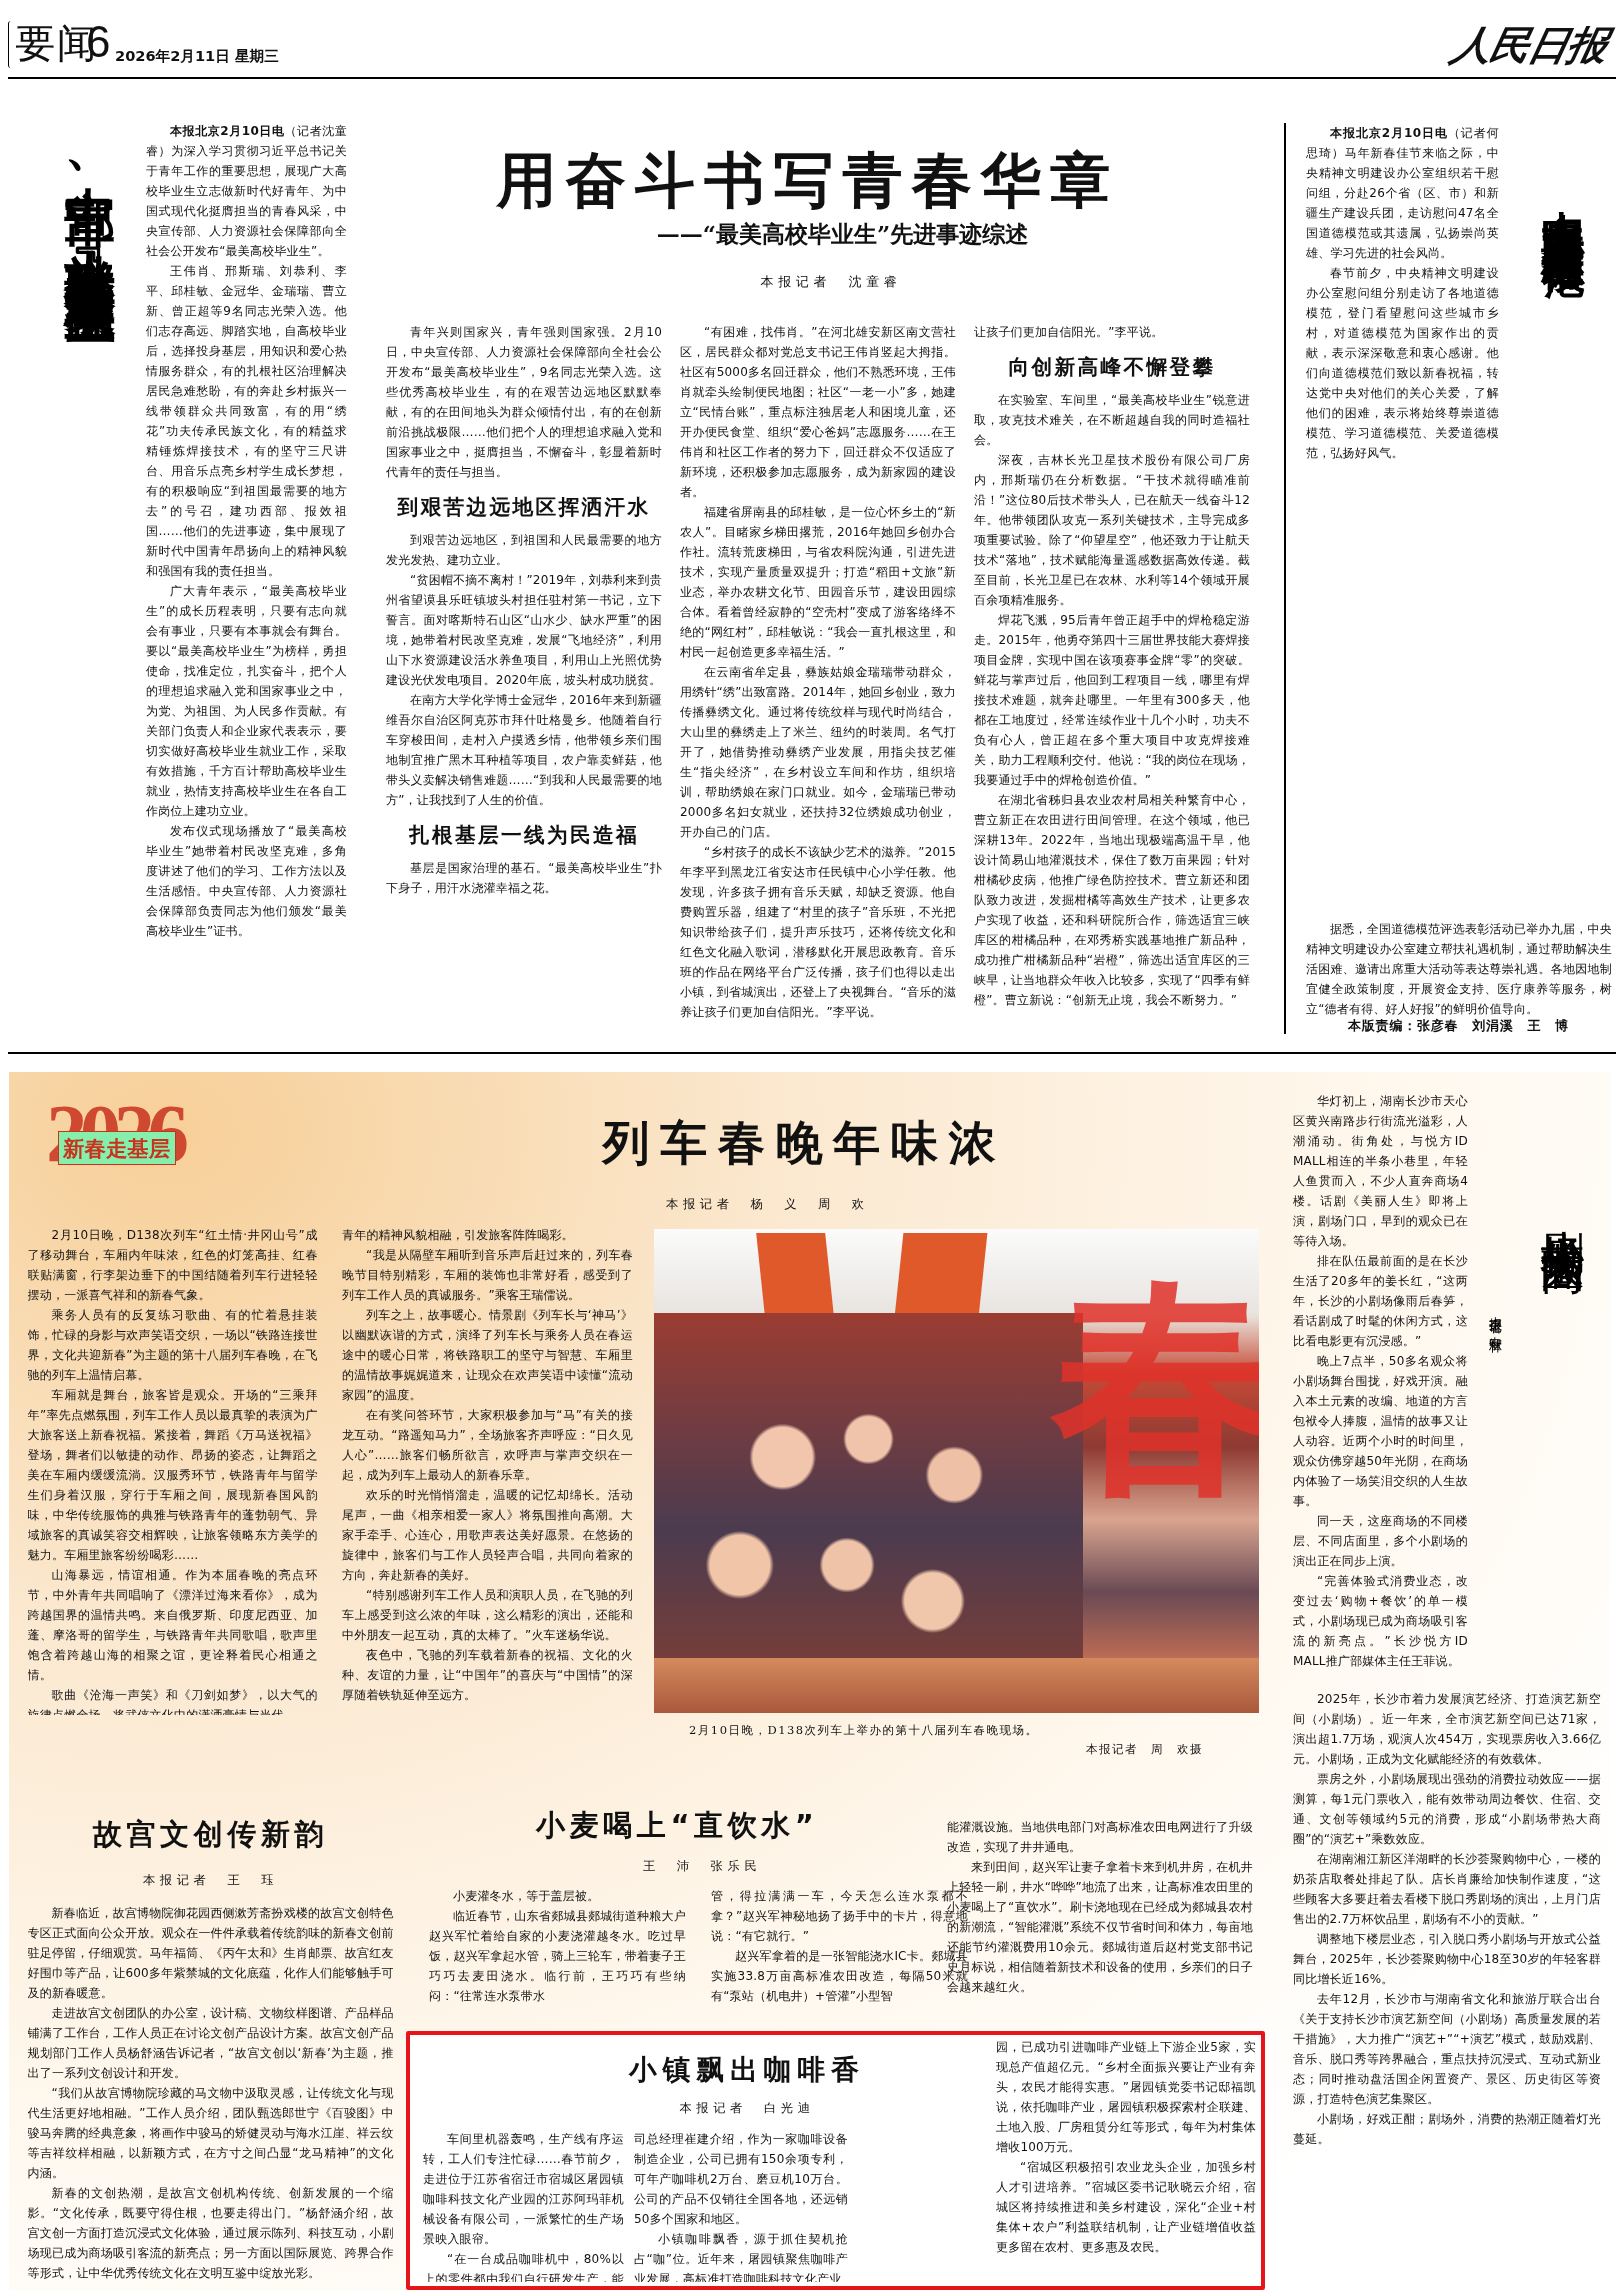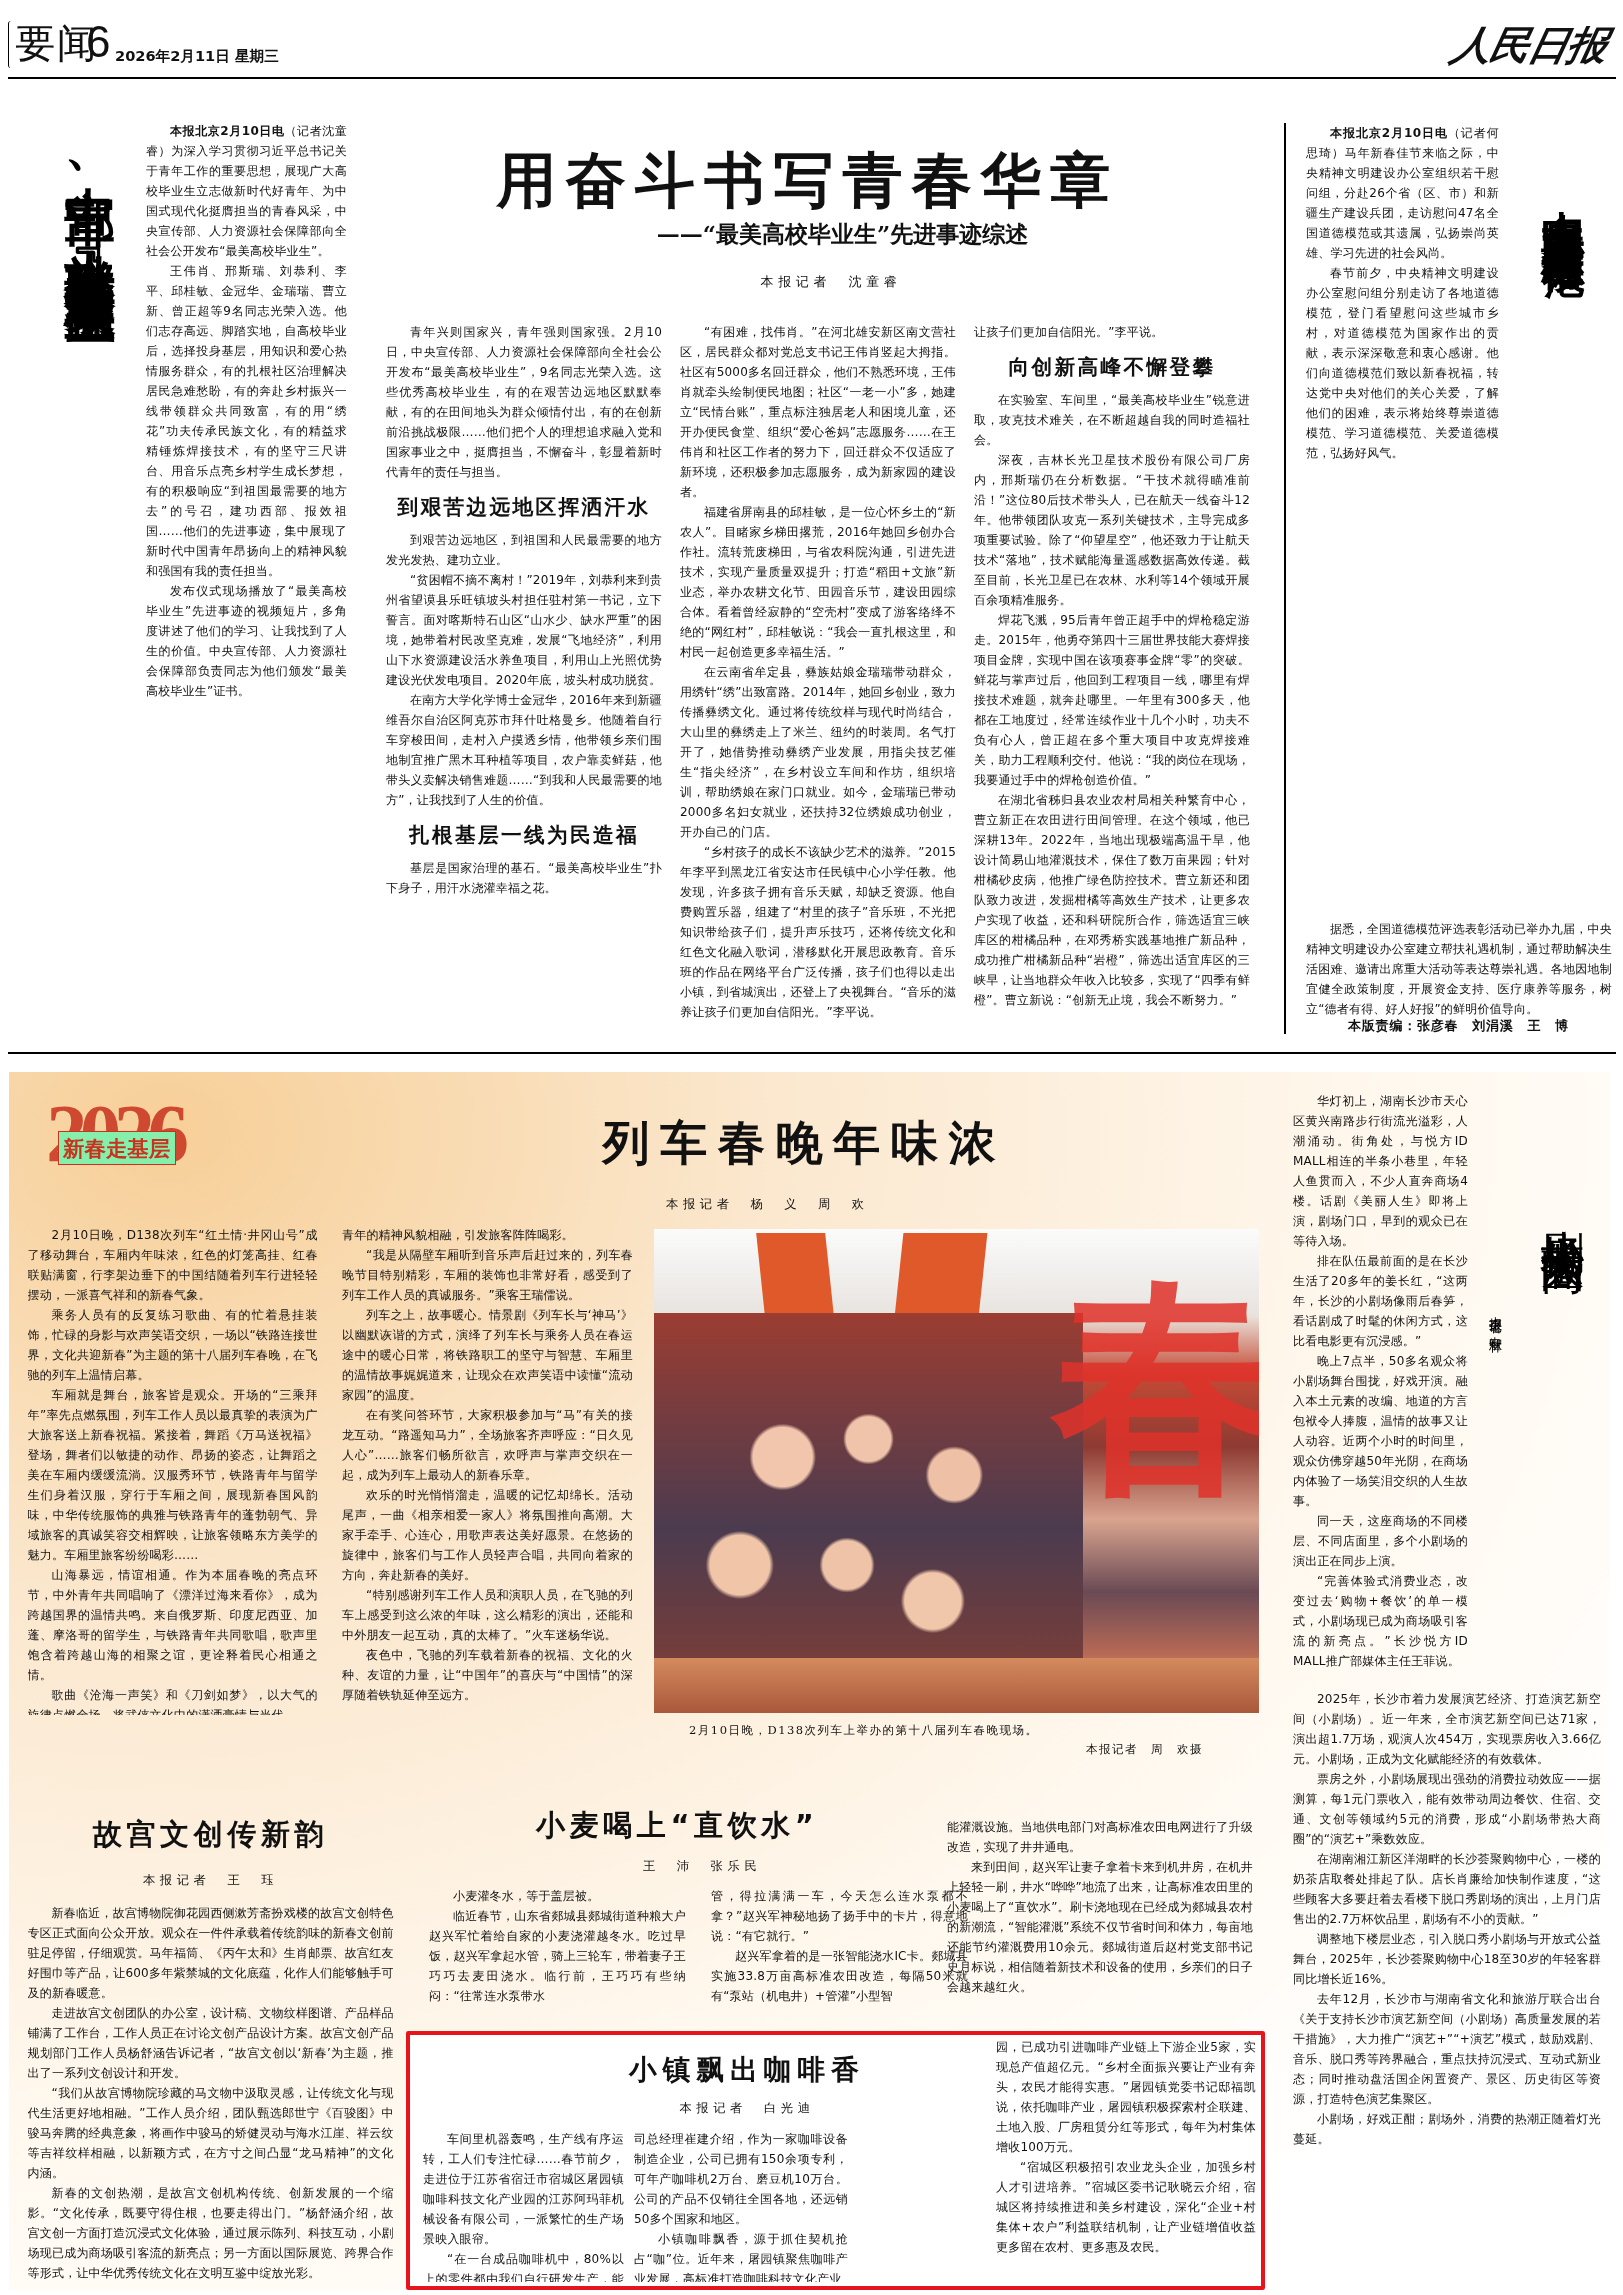--- a/index.html
+++ b/index.html
@@ -26,21 +26,22 @@
     <span>2026年2月11日</span>&nbsp;<span>星期三</span>
   </div>
   <div class="abs" style="right:17px;top:18.4px;font-size:40px;font-style:italic;font-weight:bold;font-family:'DejaVu Serif',serif;letter-spacing:-1.5px;transform:skewX(-12deg)">人民日报</div>
 </div>
 <div class="rule" style="left:7.7px;top:77px;width:1608px;height:2.3px"></div>
 
 <div class="abs vhead" style="left:47px;top:146px;height:927px;font-size:51px;width:69px">中宣部、人社部联合发布『最美高校毕业生』</div>
 <div class="col" style="left:146px;top:121px;width:201px;height:942px">
   <p class="t lead"><b>本报北京2月10日电</b><span>（记者沈童睿）为深入学习贯彻习近平总书记关于青年工作的重要思想，展现广大高校毕业生立志做新时代好青年、为中国式现代化挺膺担当的青春风采，中央宣传部、人力资源社会保障部向全社会公开发布“最美高校毕业生”。</span></p>
   <p class="t">王伟肖、邢斯瑞、刘恭利、李平、邱桂敏、金冠华、金瑞瑞、曹立新、曾正超等9名同志光荣入选。他们志存高远、脚踏实地，自高校毕业后，选择投身基层，用知识和爱心热情服务群众，有的扎根社区治理解决居民急难愁盼，有的奔赴乡村振兴一线带领群众共同致富，有的用“绣花”功夫传承民族文化，有的精益求精锤炼焊接技术，有的坚守三尺讲台、用音乐点亮乡村学生成长梦想，有的积极响应“到祖国最需要的地方去”的号召，建功西部、报效祖国……他们的先进事迹，集中展现了新时代中国青年昂扬向上的精神风貌和强国有我的责任担当。</p>
-  <p class="t">发布仪式现场播放了“最美高校毕业生”先进事迹的视频短片，多角度讲述了他们的学习、让我找到了人生的价值。中央宣传部、人力资源社会保障部负责同志为他们颁发“最美高校毕业生”证书。</p>
+  <p class="t">广大青年表示，“最美高校毕业生”的成长历程表明，只要有志向就会有事业，只要有本事就会有舞台。要以“最美高校毕业生”为榜样，勇担使命，找准定位，扎实奋斗，把个人的理想追求融入党和国家事业之中，为党、为祖国、为人民多作贡献。有关部门负责人和企业家代表表示，要切实做好高校毕业生就业工作，采取有效措施，千方百计帮助高校毕业生就业，热情支持高校毕业生在各自工作岗位上建功立业。</p>
+  <p class="t">发布仪式现场播放了“最美高校毕业生”她带着村民改坚克难，多角度讲述了他们的学习、工作方法以及生活感悟。中央宣传部、人力资源社会保障部负责同志为他们颁发“最美高校毕业生”证书。</p>
 </div>
 
 <div class="abs" style="left:360px;top:141px;width:896px;text-align:center;font-size:60px;font-weight:bold;letter-spacing:9.2px">用奋斗书写青春华章</div>
 <div class="abs sub" style="left:360px;top:219px;width:896px;padding-left:69px">——“最美高校毕业生”先进事迹综述</div>
 <div class="abs byline" style="left:360px;top:273px;width:896px;padding-left:46px">本报记者　沈童睿</div>
 
 <div class="col" style="left:386px;top:322px;width:276px;height:751px">
   <p class="t">青年兴则国家兴，青年强则国家强。2月10日，中央宣传部、人力资源社会保障部向全社会公开发布“最美高校毕业生”，9名同志光荣入选。这些优秀高校毕业生，有的在艰苦边远地区默默奉献，有的在田间地头为群众倾情付出，有的在创新前沿挑战极限……他们把个人的理想追求融入党和国家事业之中，挺膺担当，不懈奋斗，彰显着新时代青年的责任与担当。</p>
   <div class="sechead">到艰苦边远地区挥洒汗水</div>
   <p class="t">到艰苦边远地区，到祖国和人民最需要的地方发光发热、建功立业。</p>

